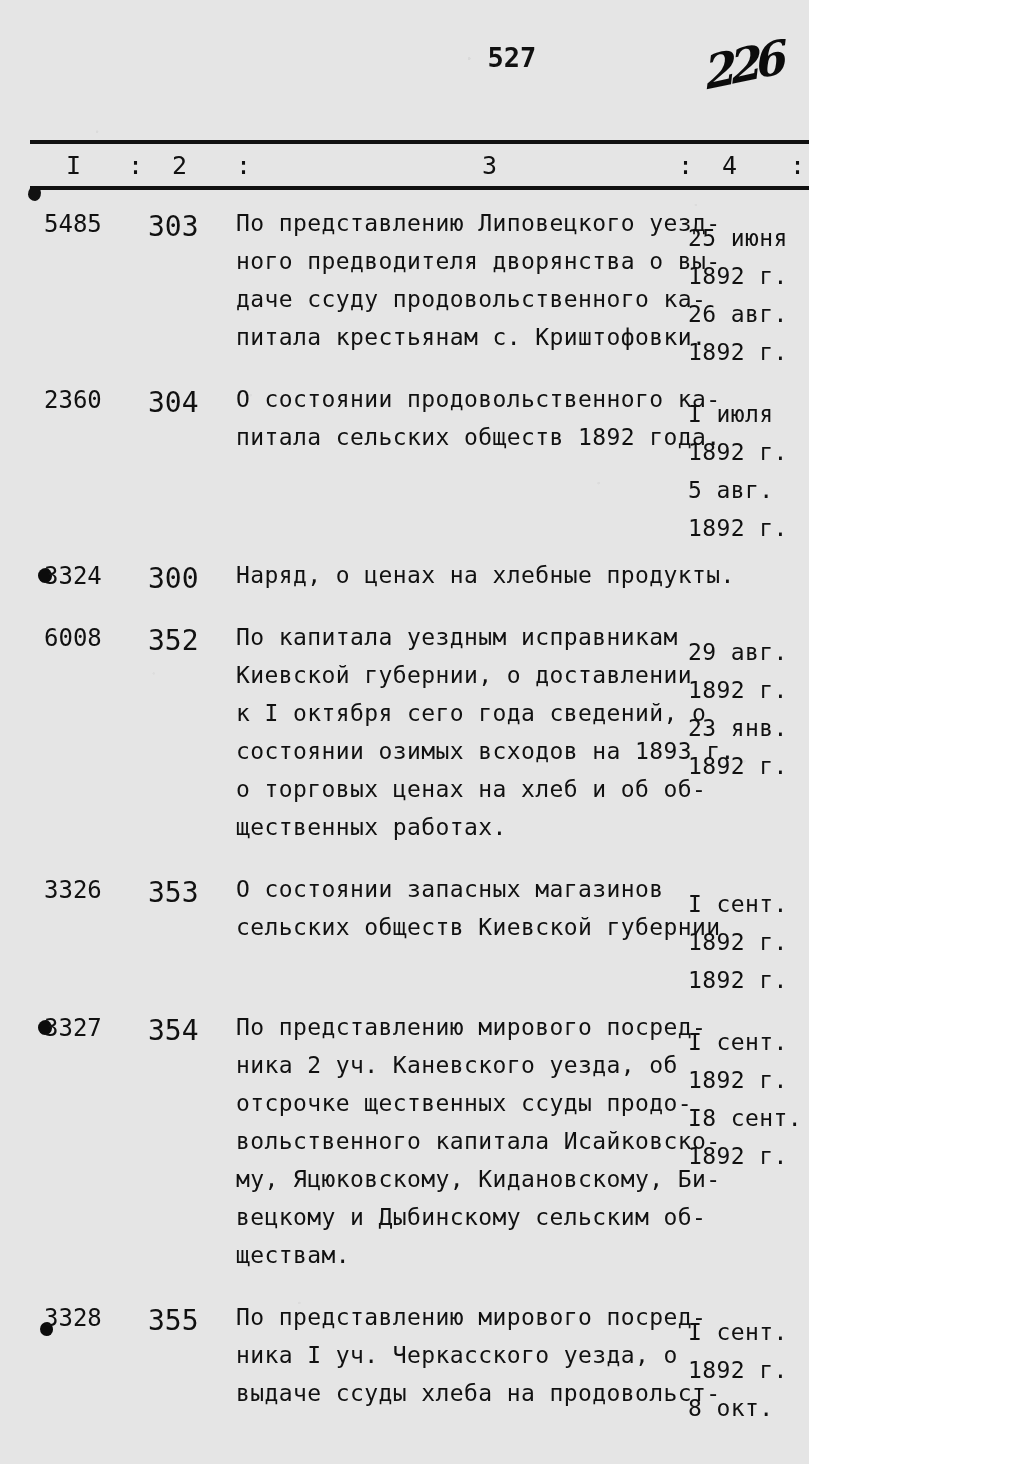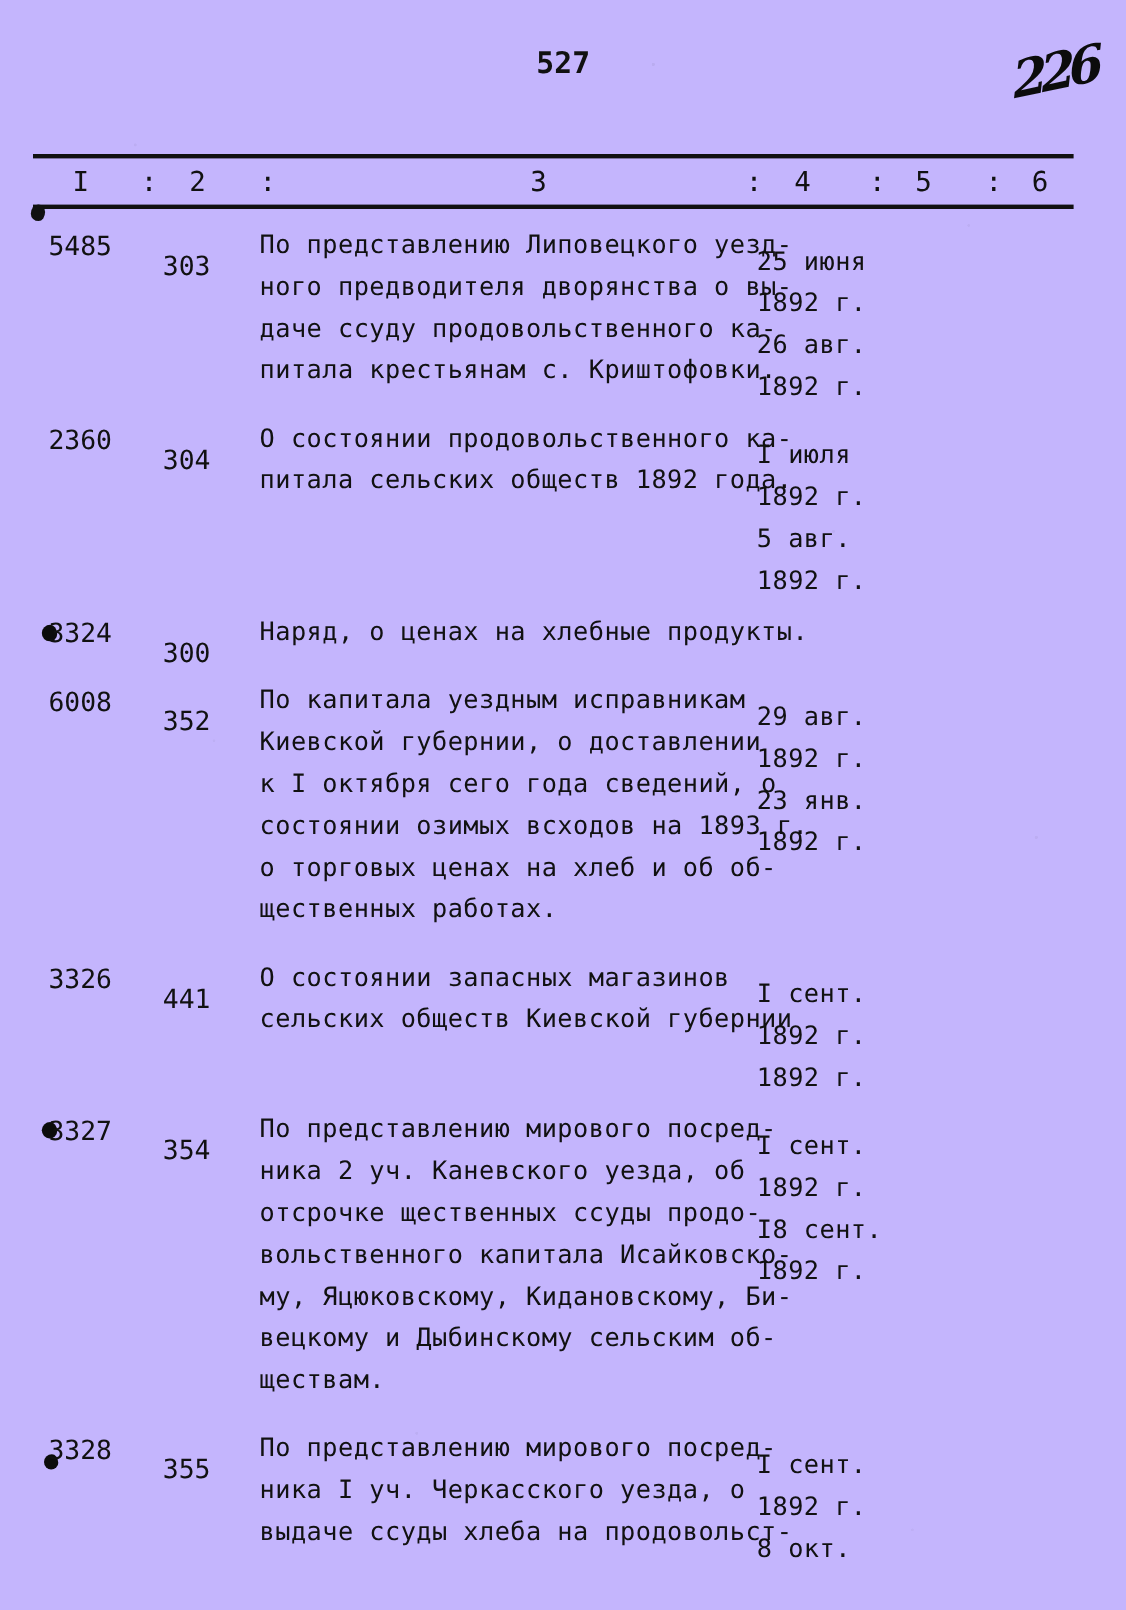--- a/index.html
+++ b/index.html
@@ -8,23 +8,23 @@
     padding: 0;
     background: #ffffff;
   }
   body {
     font-family: "DejaVu Sans Mono", "Liberation Mono", monospace;
     color: #111111;
   }
 
   .page {
     position: relative;
-    width: 1024px;
+    width: 809px;
     height: 1464px;
-    background: #c4b5fd;
+    background: #e5e5e5;
     overflow: hidden;
   }
 
   
   .paper-noise {
     position: absolute;
     inset: 0;
     pointer-events: none;
     background:
       radial-gradient(circle at 12% 9%, rgba(0,0,0,0.045) 0 1.1px, transparent 1.6px),
@@ -123,22 +123,21 @@
   .col-num1 {
     position: absolute;
     left: 44px;
     top: 0;
     font-size: 24px;
   }
   .col-num2 {
     position: absolute;
     left: 148px;
     top: 0;
-    font-size: 24px;
-    margin-top: 18px;
+    font-size: 28px;
   }
   .col-desc {
     position: absolute;
     left: 236px;
     top: 0;
     font-size: 23px;
     letter-spacing: 0.4px;
   }
   .col-date {
     position: absolute;
@@ -262,21 +261,21 @@
         <div class="entry-line">
           <span class="col-desc">о торговых ценах на хлеб и об об-</span>
         </div>
         <div class="entry-line">
           <span class="col-desc">щественных работах.</span>
         </div>
       </div>
       <div class="entry">
         <div class="entry-line">
           <span class="col-num1">3326</span>
-          <span class="col-num2">441</span>
+          <span class="col-num2">353</span>
           <span class="col-desc">О состоянии запасных магазинов</span>
           <span class="col-date">I сент.</span>
         </div>
         <div class="entry-line">
           <span class="col-desc">сельских обществ Киевской губернии</span>
           <span class="col-date">1892 г.</span>
         </div>
         <div class="entry-line">
           <span class="col-date">1892 г.</span>
         </div>

